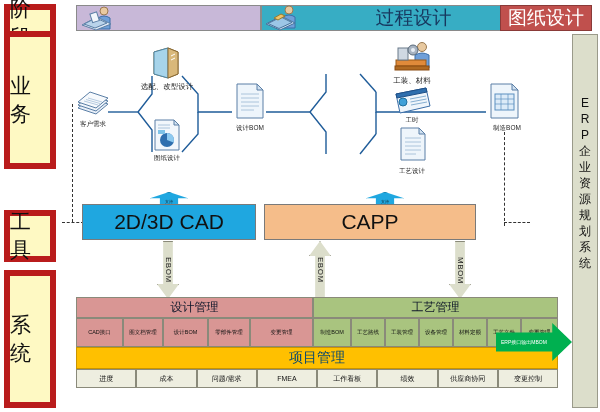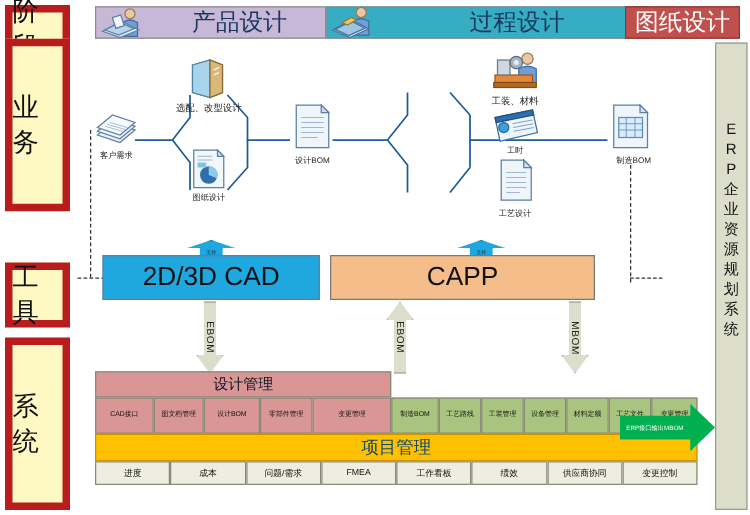--- a/index.html
+++ b/index.html
@@ -164,21 +164,20 @@
 <div class="phase" id="phase-product">
   <div class="phase-ico">
     <svg width="46" height="26" viewBox="0 0 46 26">
       <ellipse cx="27" cy="6" rx="4" ry="4" fill="#e8c9a0" stroke="#9a7a52"></ellipse>
       <path d="M21 24 L21 13 Q27 9 33 13 L33 24 Z" fill="#6f9fd8" stroke="#3b6ea8"></path>
       <path d="M5 20 L20 12 L34 19 L19 25 Z" fill="#dfe9f5" stroke="#5b7fa6"></path>
       <path d="M7 19 L19 13 L30 18 L18 23 Z" fill="#b9d3ea" stroke="#5b7fa6"></path>
       <rect x="14" y="8" width="7" height="9" fill="#f2f6fb" stroke="#5b7fa6" transform="rotate(-18 17 12)"></rect>
     </svg>
   </div>
-  <div class="phase-label">产品设计</div>
 </div>
 
 <div class="phase" id="phase-process">
   <div class="phase-ico">
     <svg width="46" height="26" viewBox="0 0 46 26">
       <ellipse cx="27" cy="5" rx="4" ry="4" fill="#e8c9a0" stroke="#9a7a52"></ellipse>
       <path d="M21 23 L21 12 Q27 8 33 12 L33 23 Z" fill="#6f9fd8" stroke="#3b6ea8"></path>
       <path d="M4 19 L19 11 L33 18 L18 25 Z" fill="#cfe3f3" stroke="#47739c"></path>
       <path d="M6 18.5 L19 12 L30 17.5 L17 23.5 Z" fill="#9cc6e6" stroke="#47739c"></path>
       <path d="M12 13 L19 9 L23 11 L16 15 Z" fill="#f0c36a" stroke="#9a7a2a"></path>
@@ -368,20 +367,23 @@
   <span>MBOM</span>
 </div>
 
 <div id="plm-stack">
 
 
   <div class="mgmt-row">
     <div class="mgmt-head design-bg" style="width:237px;">
       <span>设计管理</span>
     </div>
+    <div class="mgmt-head proc-bg" style="width:245px;">
+      <span>工艺管理</span>
+    </div>
   </div>
 
   <div class="cells">
     <div class="cell design-bg" style="width:47px;">CAD接口</div>
     <div class="cell design-bg" style="width:40px;">图文档管理</div>
     <div class="cell design-bg" style="width:45px;">设计BOM</div>
     <div class="cell design-bg" style="width:42px;">零部件管理</div>
     <div class="cell design-bg" style="width:63px;">变更管理</div>
 
     <div class="cell proc-bg" style="width:38px;">制造BOM</div>

